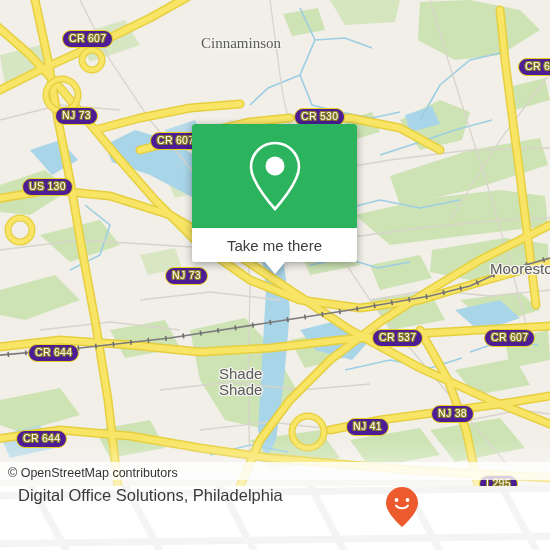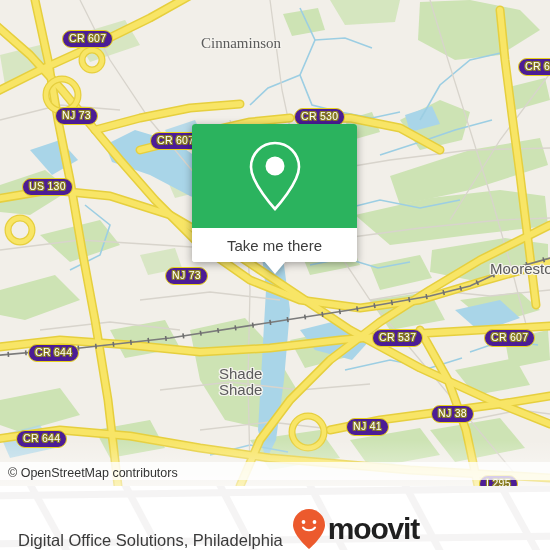--- a/index.html
+++ b/index.html
@@ -117,21 +117,21 @@
     overflow: hidden;
   }
   #footer-watermark {
     position: absolute; left:0; top:0; width:550px; height:64px;
     opacity: .5;
   }
   #footer-inner {
     position: relative;
     width: 435px; height: 64px;
     display: flex;
-    align-items: flex-end;
+    align-items: flex-start;
     justify-content: space-between;
     padding: 0 16px 0 18px;
   }
   #footer-title {
     font-size: 16.5px;
     color: #3a3a3a;
     white-space: nowrap;
   }
   #brand {
     display: flex;
@@ -361,18 +361,17 @@
     </svg>
     <div id="footer-inner">
       <div id="footer-title">Digital Office Solutions, Philadelphia</div>
       <div id="brand">
         <svg width="34" height="42" viewBox="0 0 34 42">
           <path d="M17 1 C8.2 1 1 8.2 1 17 C1 27.5 17 41 17 41 C17 41 33 27.5 33 17 C33 8.2 25.8 1 17 1 Z" fill="#ec5a2d"></path>
           <circle cx="11.5" cy="14" r="1.9" fill="#ffffff"></circle>
           <circle cx="22.5" cy="14" r="1.9" fill="#ffffff"></circle>
           <path d="M11 19.5 C13.5 23.2 20.5 23.2 23 19.5" stroke="#ffffff" stroke-width="2.1" fill="none" stroke-linecap="round"></path>
         </svg>
-        <span id="brand-wordmark">moovit</span>
       </div>
     </div>
   </div>
 
 </div>
 
 </body></html>

